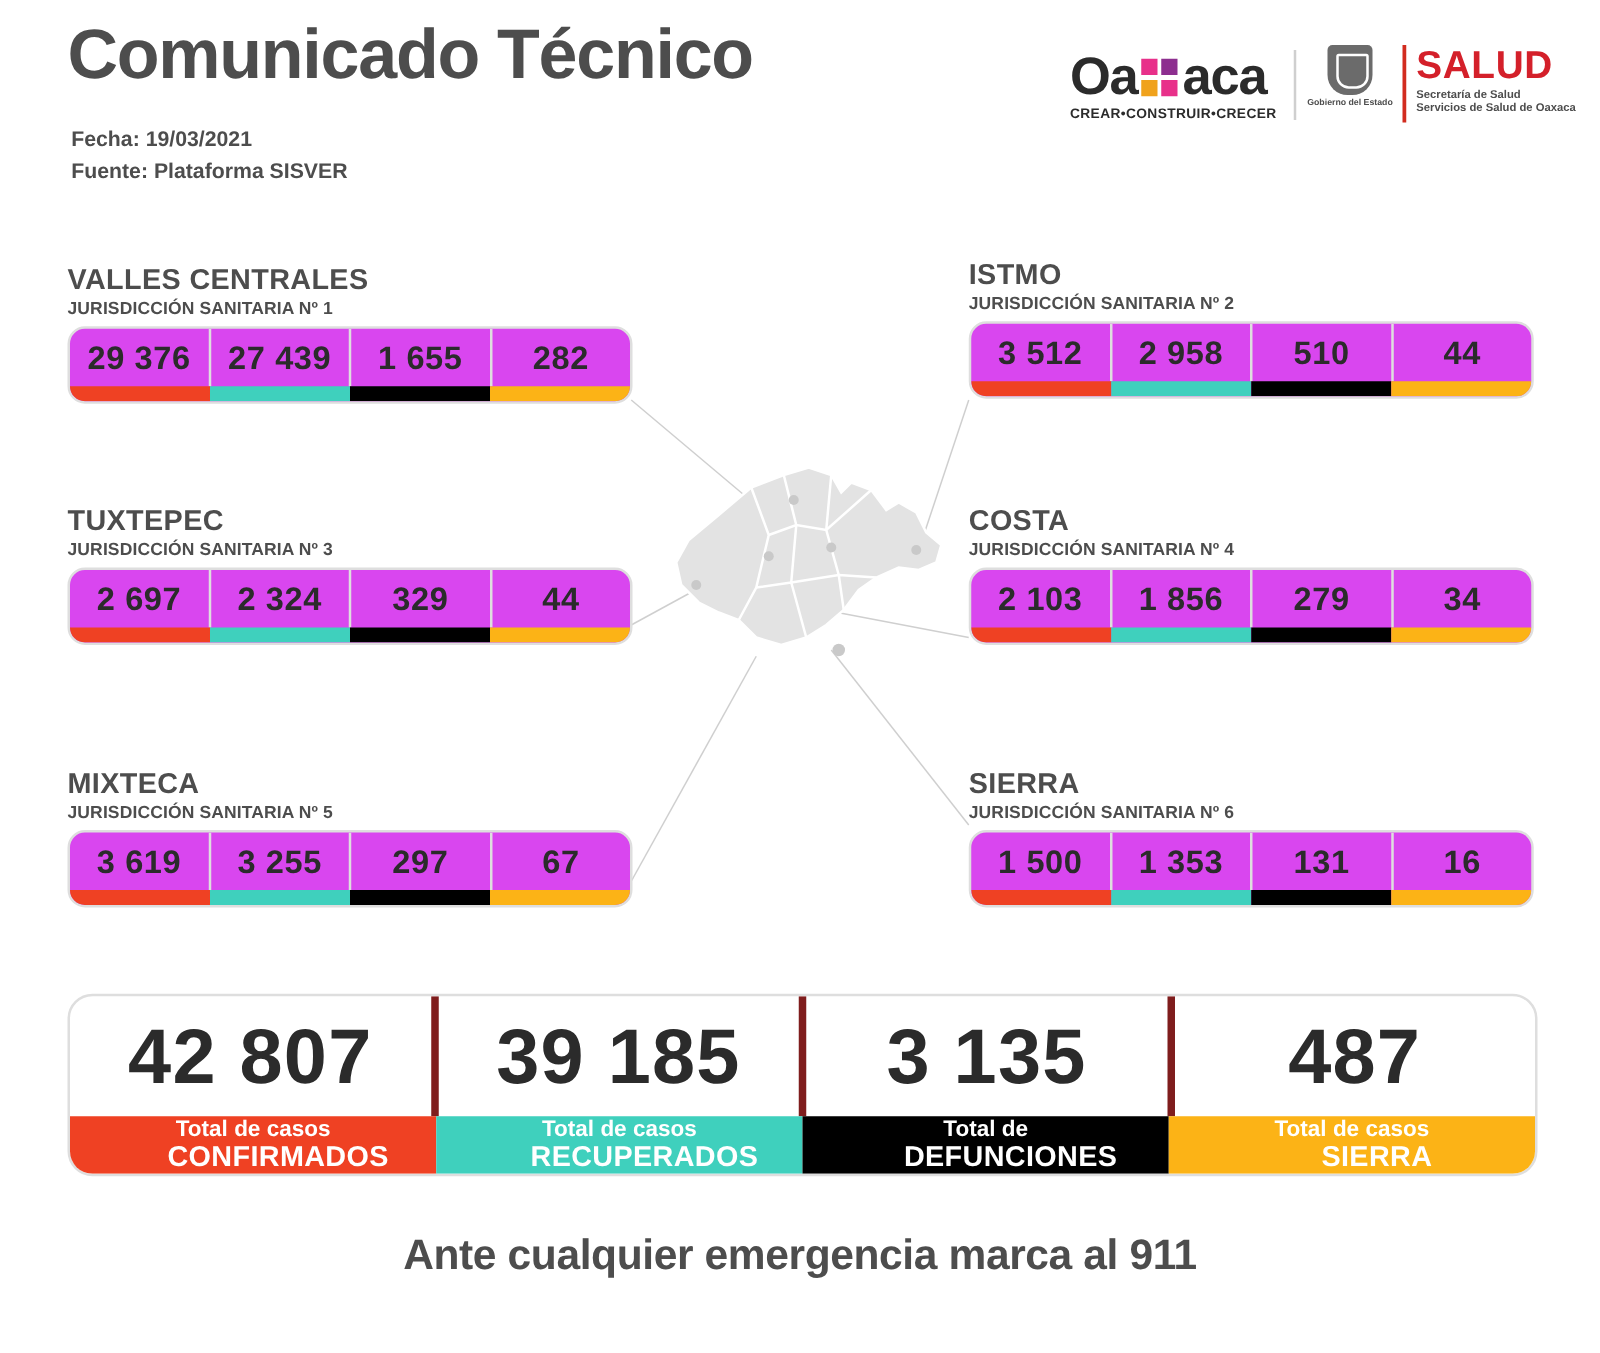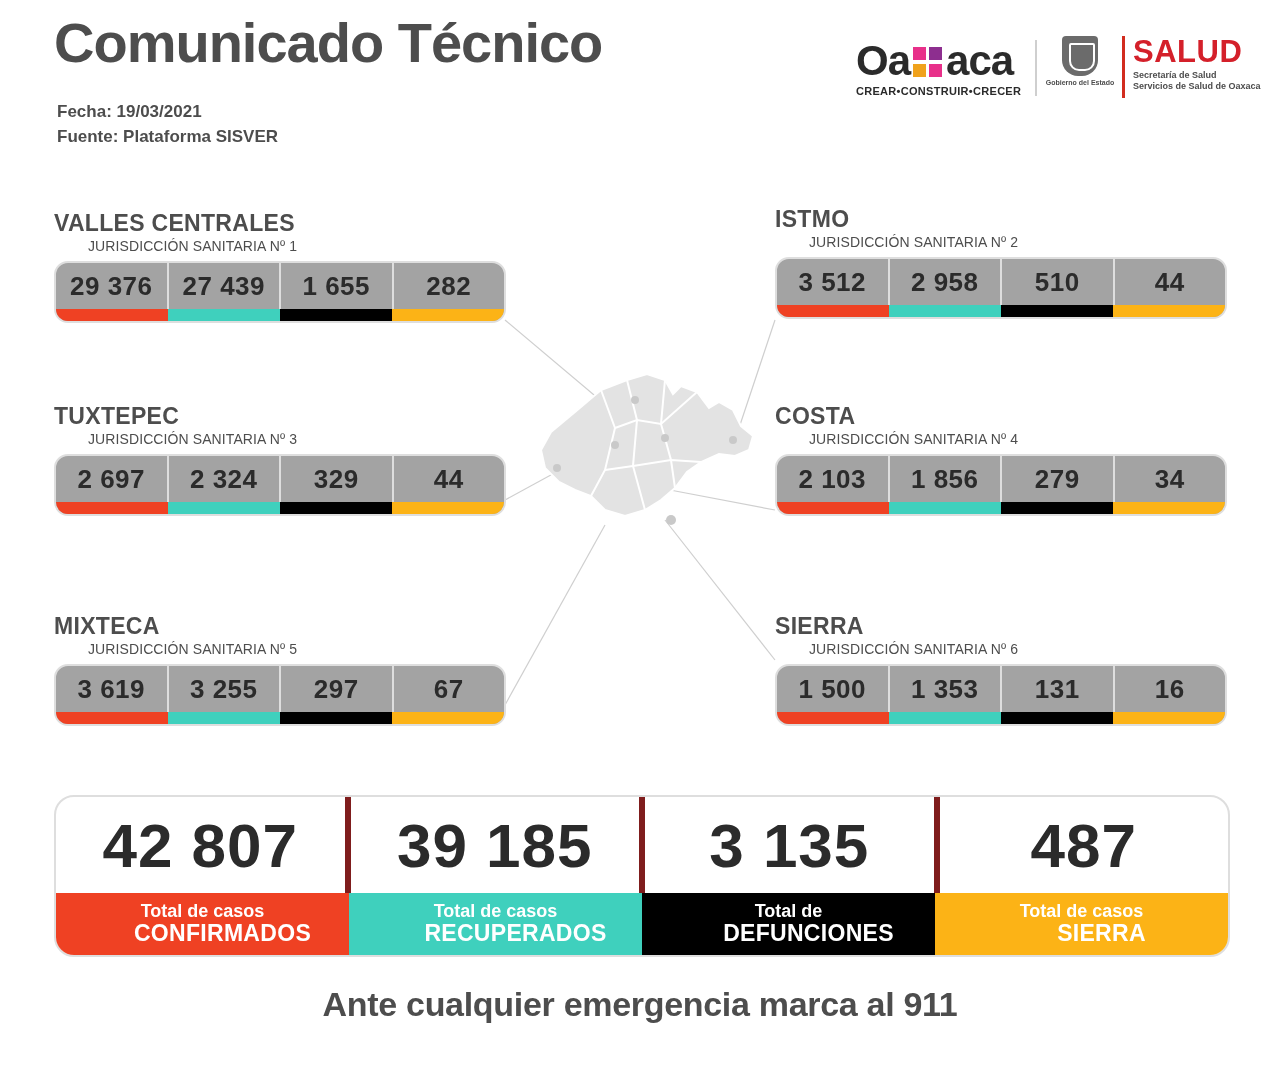--- a/index.html
+++ b/index.html
@@ -148,30 +148,29 @@
   .region { position: absolute; }
   .region .rname {
     font-size: 23px;
     font-weight: bold;
     color: #4d4d4d;
     letter-spacing: 0.3px;
     line-height: 1;
   }
   .region .rjur {
     font-size: 14px;
-    font-weight: normal;
+    font-weight: bold;
     color: #4d4d4d;
     margin-top: 3px;
     letter-spacing: 0.1px;
-    margin-left: 34px;
   }
   .card {
     margin-top: 7px;
     width: 452px;
-    background: #a3a3a3;
+    background: #d946ef;
     border: 2px solid #dedede;
     border-radius: 14px;
     overflow: hidden;
     display: flex;
     flex-direction: column;
   }
   .card .nums {
     display: flex;
     height: 46px;
   }
@@ -210,21 +209,21 @@
     display: flex;
     align-items: center;
     justify-content: center;
     font-size: 62px;
     font-weight: bold;
     color: #2b2b2b;
     letter-spacing: 1px;
     border-right: 6px solid #7f1d1d;
   }
   .totals .tnums .tcell:last-child { border-right: none; }
-  .totals .tlabels { display: flex; height: 62px; }
+  .totals .tlabels { display: flex; height: 46px; }
   .totals .tlabels .lcell {
     flex: 1;
     display: flex;
     flex-direction: column;
     align-items: center;
     justify-content: center;
     color: #ffffff;
     line-height: 1.08;
   }
   .totals .tlabels .l1 { font-size: 18px; font-weight: bold; }

